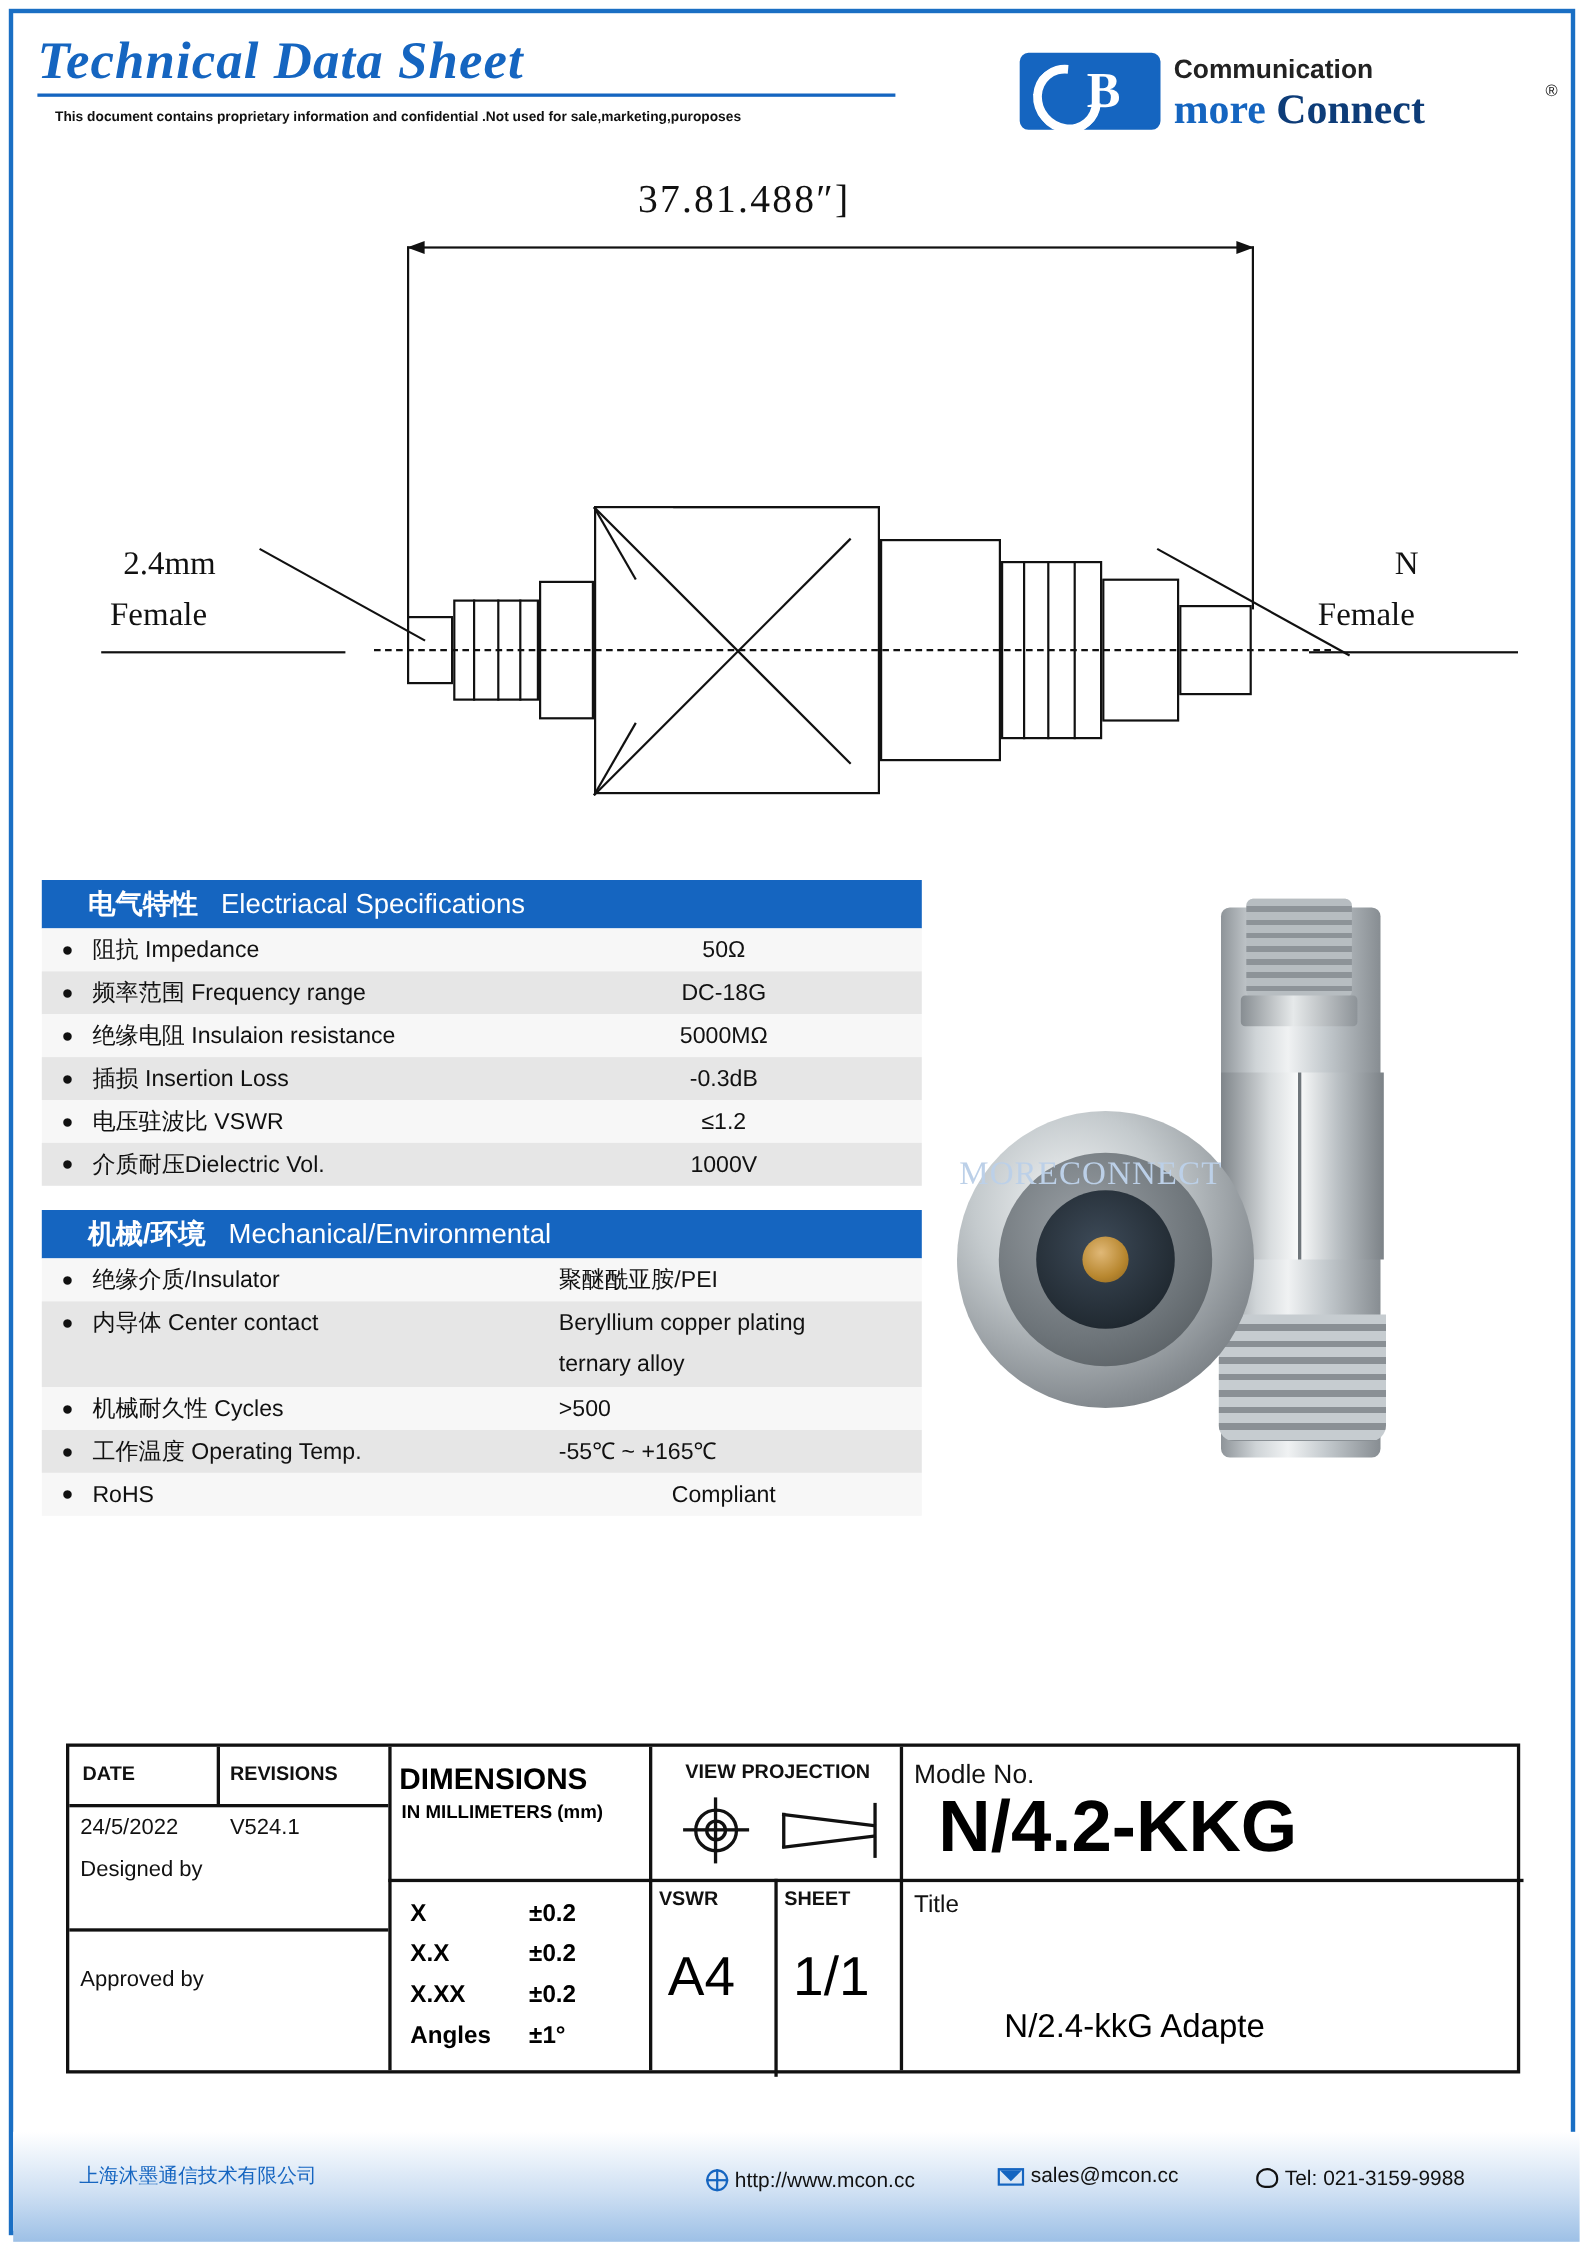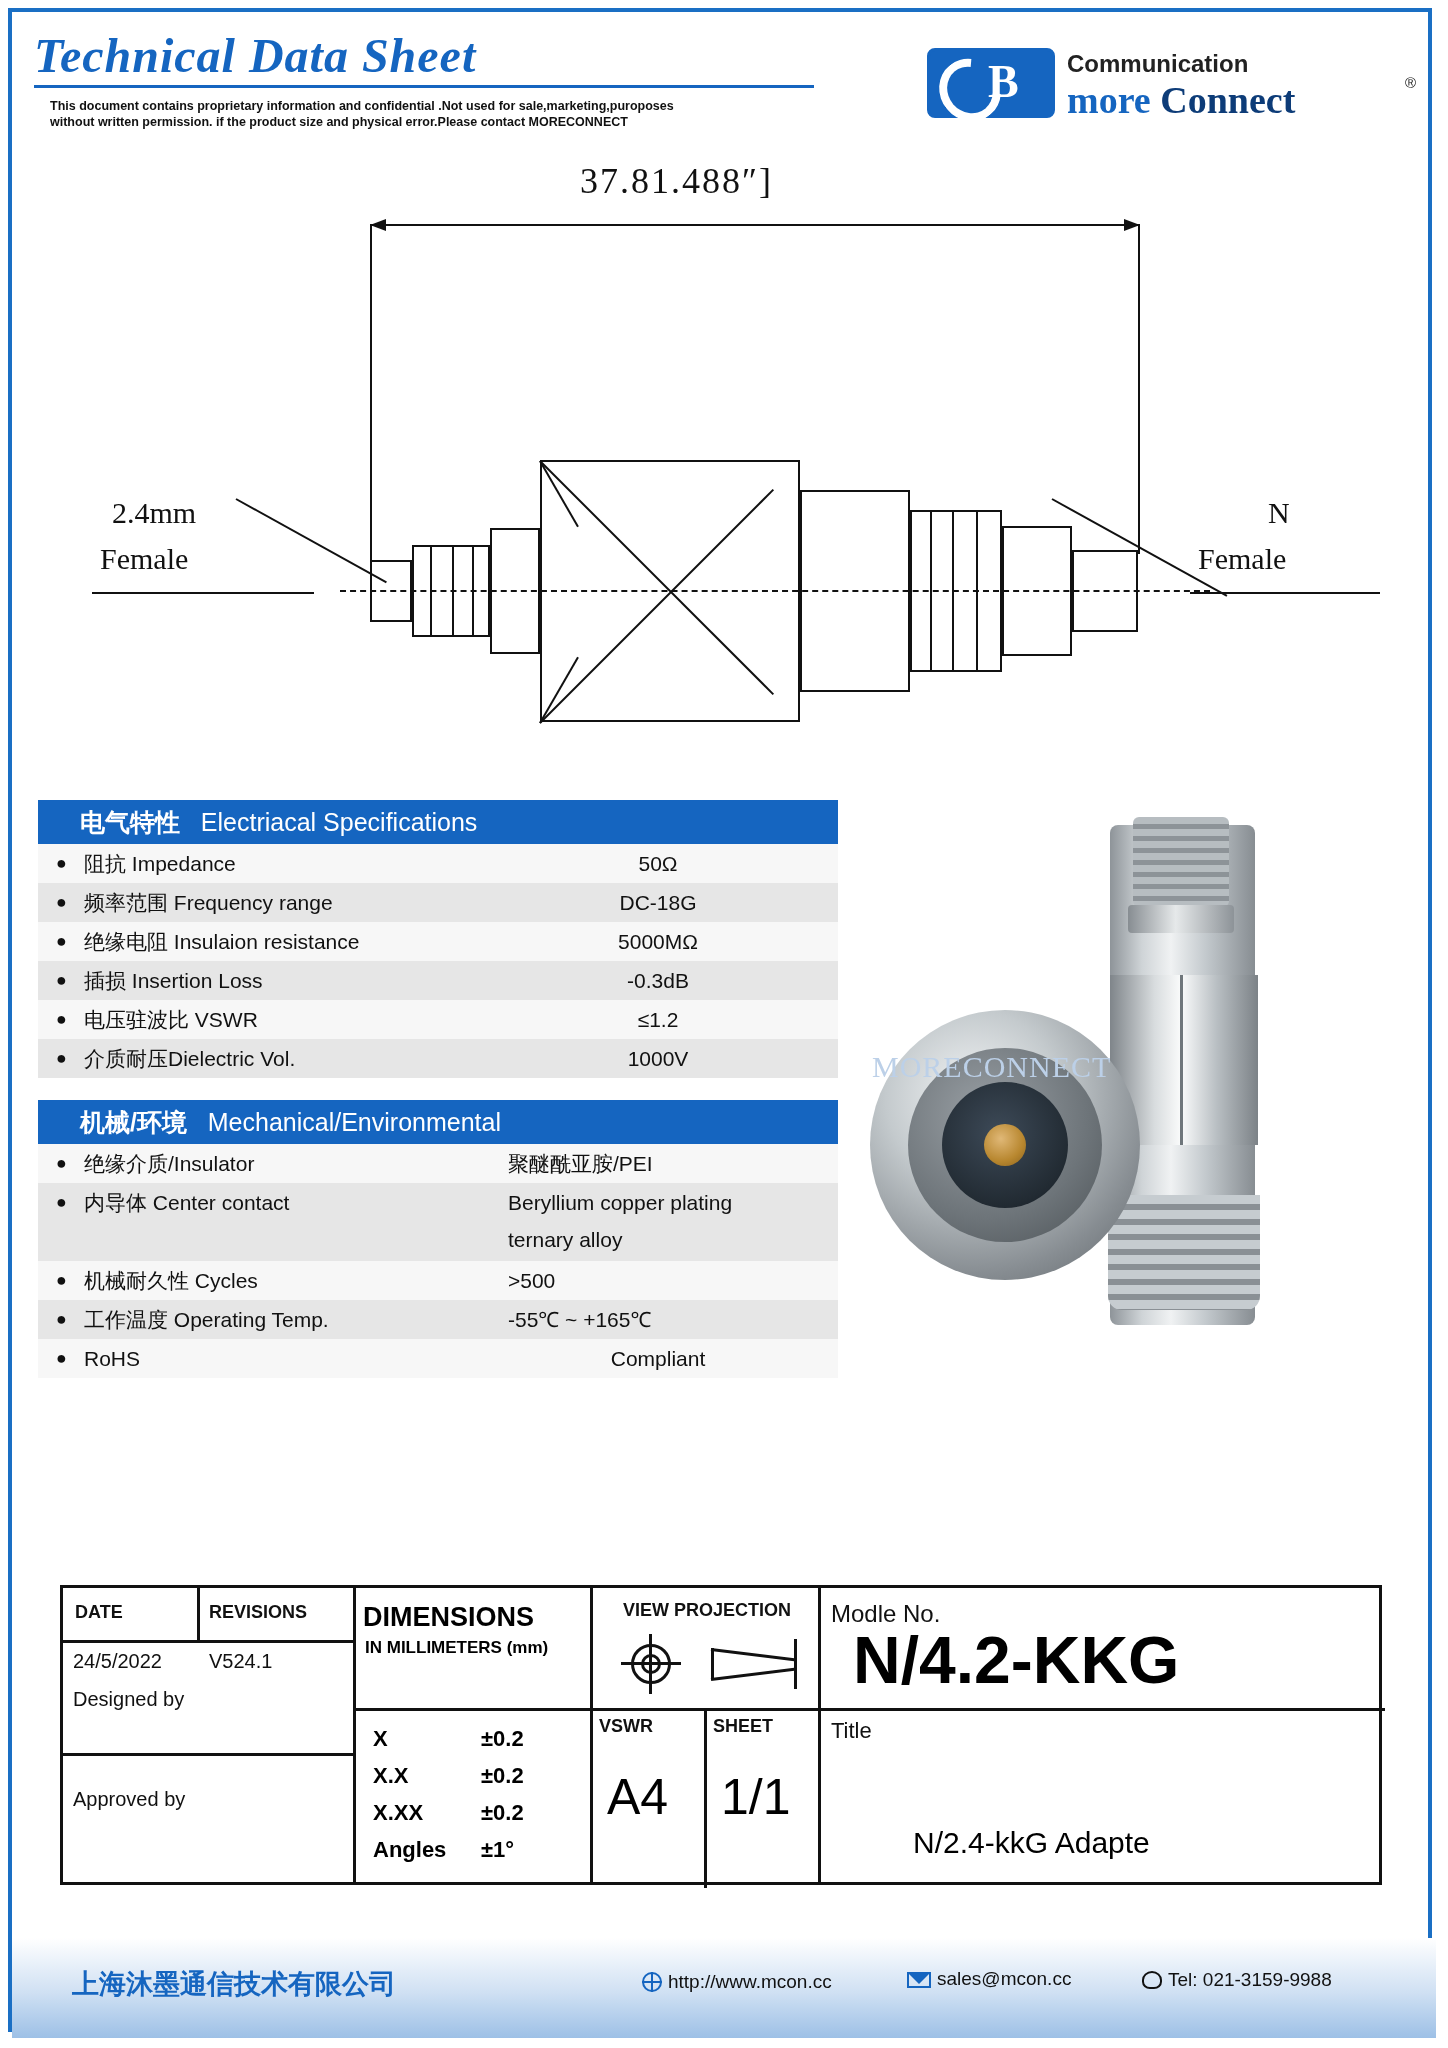--- a/index.html
+++ b/index.html
@@ -106,21 +106,21 @@
   .vline{position:absolute;width:3px;background:#111;top:0;bottom:0;}
   .hline{position:absolute;height:3px;background:#111;}
   .tb-t{position:absolute;font-size:18px;color:#111;}
   .tb-b{position:absolute;font-size:20px;color:#111;}
   
   .footer{
     position:absolute;left:12px;top:1938px;width:1424px;height:100px;
     background:linear-gradient(180deg,#ffffff 0%,#cfe0f3 55%,#9dc0e6 100%);
   }
   .footer-cn{
-    position:absolute;left:60px;top:28px;font-size:27px;font-weight:bold;color:#1565c0;
+    position:absolute;left:60px;top:28px;font-size:18px;font-weight:normal;color:#1565c0;
   }
   .footer-items{position:absolute;left:630px;top:30px;font-size:19px;color:#111;}
   .fi{position:absolute;top:0;white-space:nowrap;}
   .gi{display:inline-block;width:20px;height:20px;border:2px solid #1565c0;border-radius:50%;
       position:relative;top:4px;margin-right:6px;box-sizing:border-box;}
   .gi:before{content:"";position:absolute;left:7px;top:-2px;width:2px;height:20px;background:#1565c0;}
   .gi:after{content:"";position:absolute;left:-2px;top:7px;width:20px;height:2px;background:#1565c0;}
   .mi{display:inline-block;width:24px;height:16px;border:2px solid #1565c0;position:relative;top:3px;margin-right:6px;box-sizing:border-box;}
   .mi:before{content:"";position:absolute;left:0;top:0;width:0;height:0;border-left:10px solid transparent;border-right:10px solid transparent;border-top:10px solid #1565c0;}
   .pi{display:inline-block;width:20px;height:18px;position:relative;top:3px;margin-right:6px;
@@ -128,21 +128,20 @@
 </style>
 </head>
 <body>
 
 <div class="page-border"></div>
 
 <div class="header">
   <div class="tds-title">Technical Data Sheet</div>
   <div class="tds-sub">
     <div>This document contains proprietary information and confidential .Not used for sale,marketing,puroposes</div>
-    <div>without written permission. if the product size and physical error.Please contact MORECONNECT</div>
   </div>
 
   <div class="logo-wrap">
     <div class="logo-mark">
       <div class="c"></div>
       <div class="b">B</div>
     </div>
     <div class="logo-comm">Communication</div>
     <div class="logo-more"><span>more </span><span class="dark">Connect</span></div>
     <div class="logo-reg">®</div>

